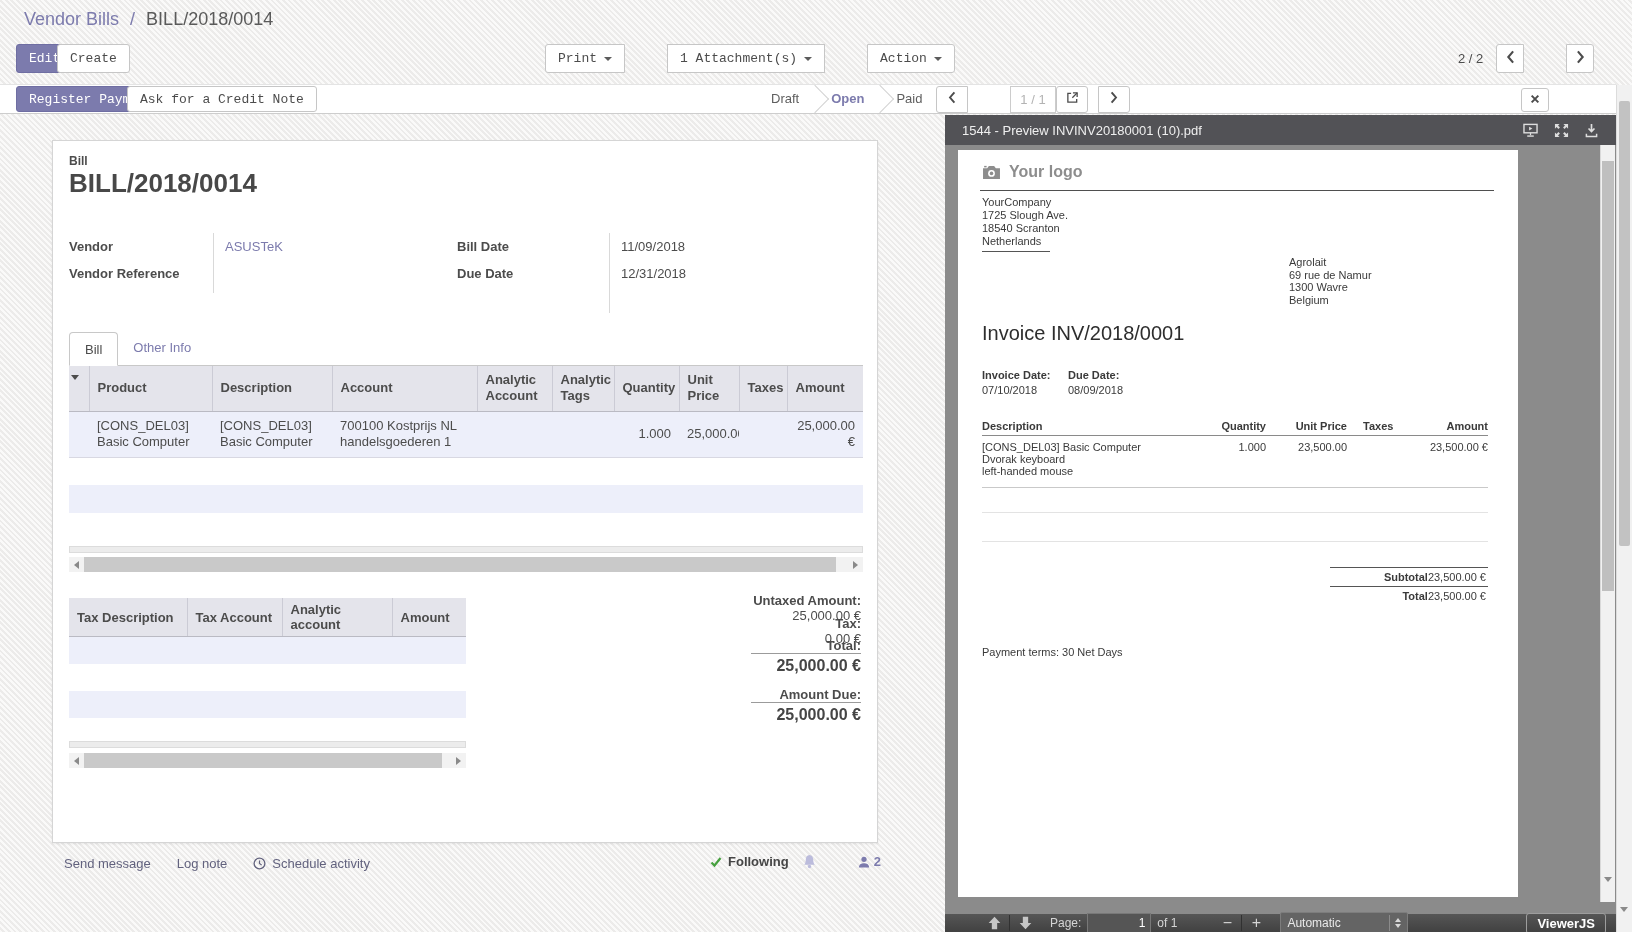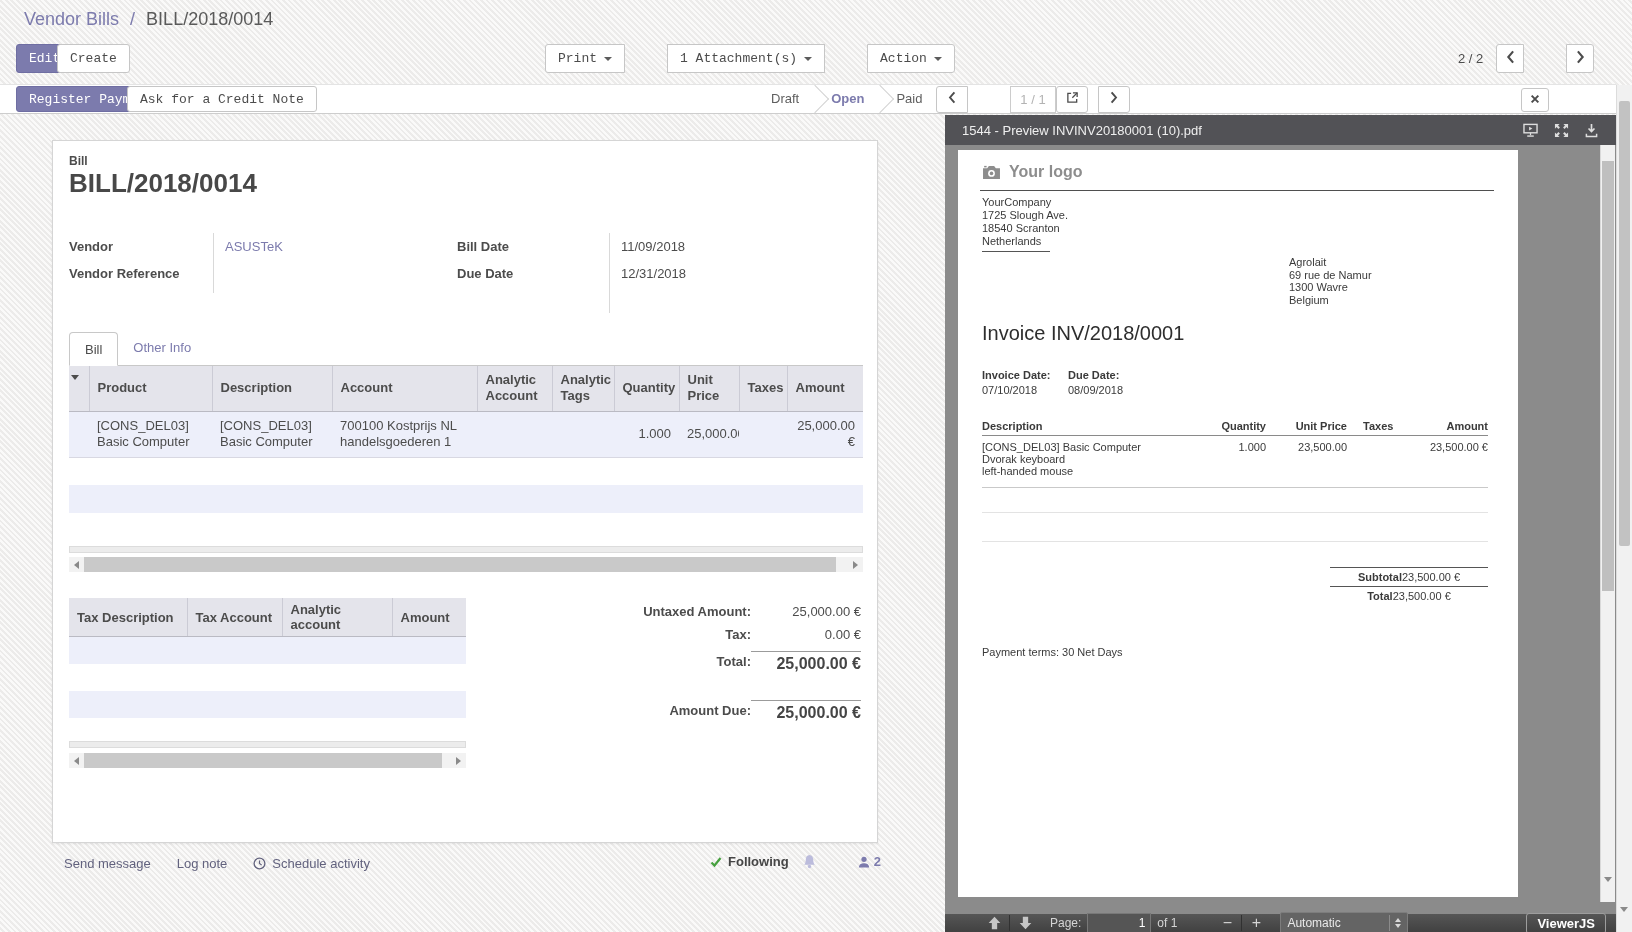--- a/index.html
+++ b/index.html
@@ -90,21 +90,21 @@
   .hs-thumb{height:15px;background:#c9c9c9;cursor:grab;}
   
   .ttable{position:absolute;left:16px;top:457px;width:397px;border-collapse:collapse;table-layout:fixed;font-size:13px;}
   .ttable th{background:#e4e4eb;border-bottom:1px solid #babac3;font-weight:bold;text-align:left;
     padding:4px 8px;height:26px;box-sizing:border-box;color:#4c4c4c;}
   .ttable th + th{border-left:1px solid #cbcbd5;}
   .ttable tr.empty-lav{height:27px;}
   .ttable tr.empty-white{height:27px;}
   
   .totals{position:absolute;right:16px;top:459px;width:330px;}
-  .trow{display:flex;justify-content:flex-end;align-items:center;height:23px;}
+  .trow{display:flex;justify-content:flex-end;align-items:flex-end;height:23px;flex-direction:column;}
   .trow .tlabel{font-weight:bold;text-align:right;}
   .trow .tval{width:110px;text-align:right;}
   .trow.big{height:27px;margin-top:2px;}
   .trow.big .tval{font-size:16px;font-weight:bold;border-top:1px solid #9b9b9b;padding-top:3px;color:#454545;}
   .trow.due{margin-top:22px;}
   
   .chatter-left{position:absolute;left:64px;top:856px;display:flex;gap:26px;align-items:center;}
   .chat-link{color:#62627e;cursor:pointer;display:flex;align-items:center;gap:6px;}
   .chatter-right{position:absolute;left:710px;top:854px;display:flex;align-items:center;}
   .following{display:flex;align-items:center;gap:6px;font-weight:bold;color:#454545;cursor:pointer;}
@@ -132,21 +132,21 @@
   .p-th{top:270px;font-weight:bold;}
   .p-cell-desc{left:24px;}
   .p-cell-qty{left:246px;width:62px;text-align:right;}
   .p-cell-up{left:309px;width:80px;text-align:right;}
   .p-cell-tax{left:405px;}
   .p-cell-amt{left:450px;width:80px;text-align:right;}
   .p-row{top:291px;}
   .p-thline{left:24px;top:285px;width:506px;border-top:1px solid #8a8a8a;}
   .p-line{left:24px;width:506px;}
   .p-totals{left:372px;top:417px;width:158px;}
-  .p-trow{display:flex;justify-content:center;border-top:1px solid #555;padding:3px 2px;}
+  .p-trow{display:flex;justify-content:flex-end;border-top:1px solid #555;padding:3px 2px;}
   .p-trow b{font-weight:bold;}
   .p-pay{left:24px;top:496px;}
   
   .pdf-vscroll{position:absolute;right:1px;top:0;bottom:0;width:15px;background:#f1f1f1;border-left:1px solid #d9d9d9;box-sizing:border-box;}
   .vs-up{position:absolute;top:5px;left:3px;}
   .vs-down{position:absolute;bottom:5px;left:3px;}
   .vs-thumb{position:absolute;left:1px;top:16px;width:12px;height:430px;background:#bfbfbf;cursor:grab;}
   
   .pdf-toolbar{position:absolute;bottom:0;left:0;right:0;height:18px;background:linear-gradient(#565656,#414141);
     display:flex;align-items:center;padding:0 8px;box-sizing:border-box;}

